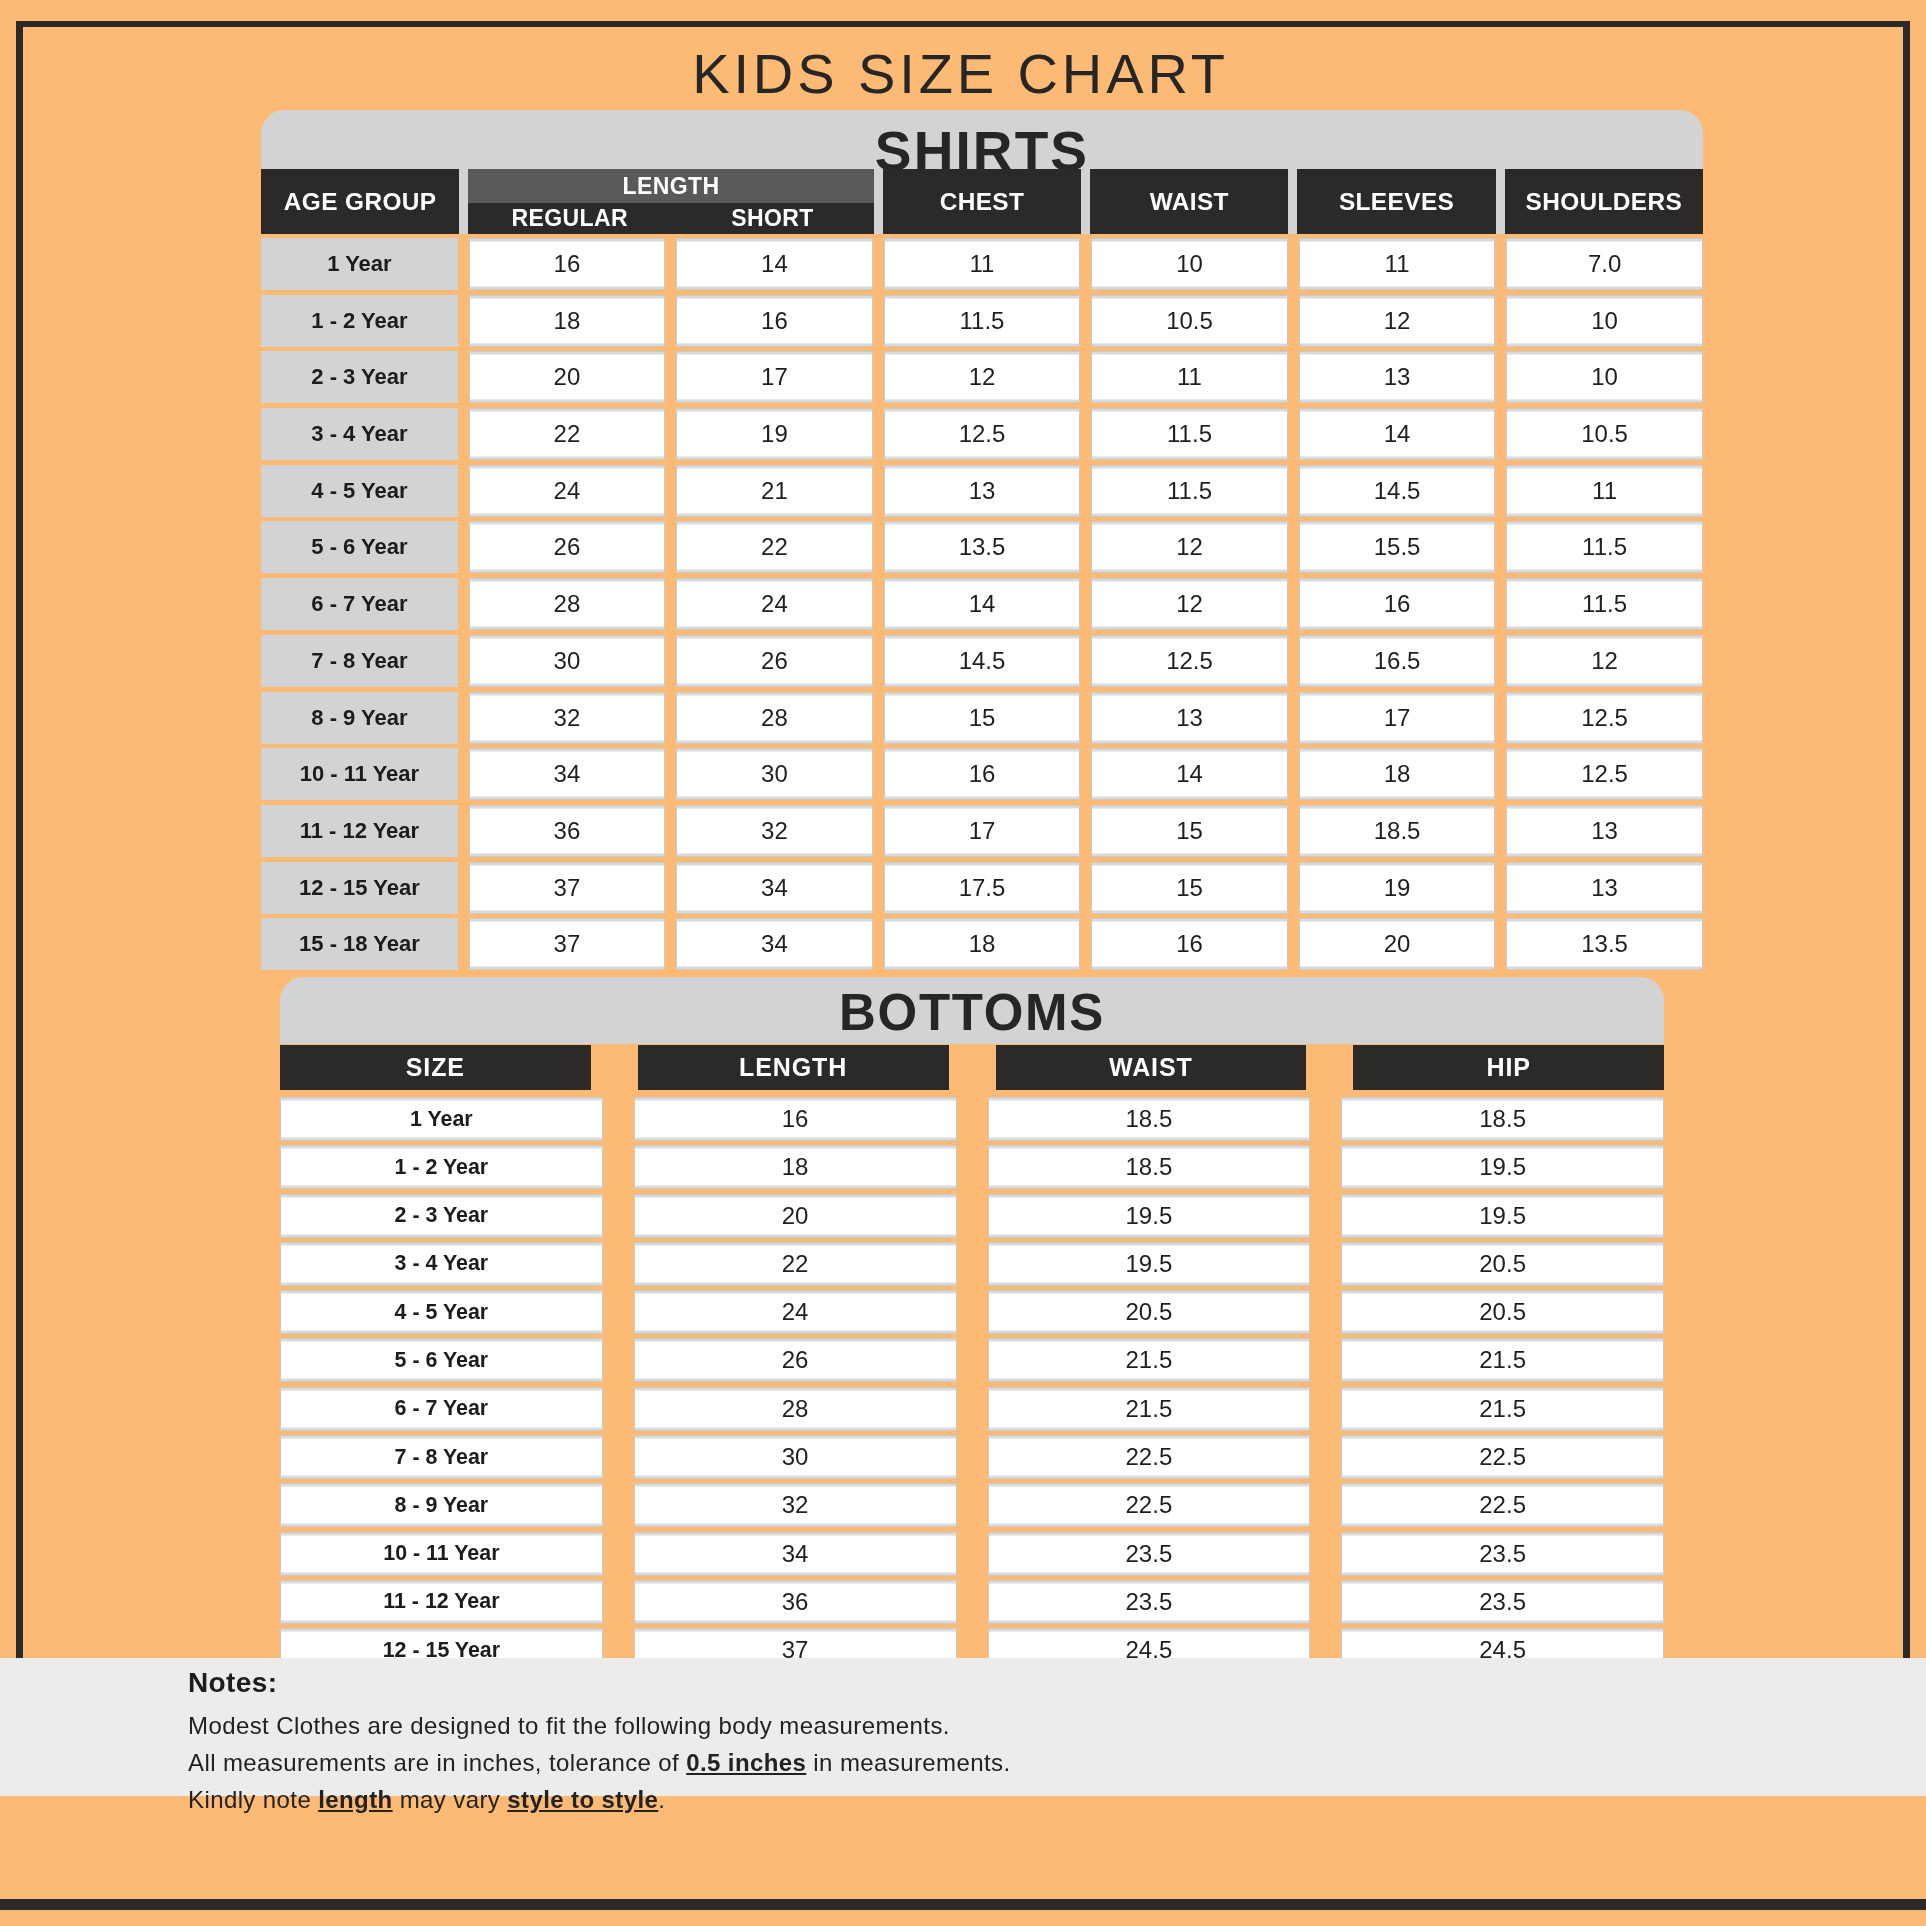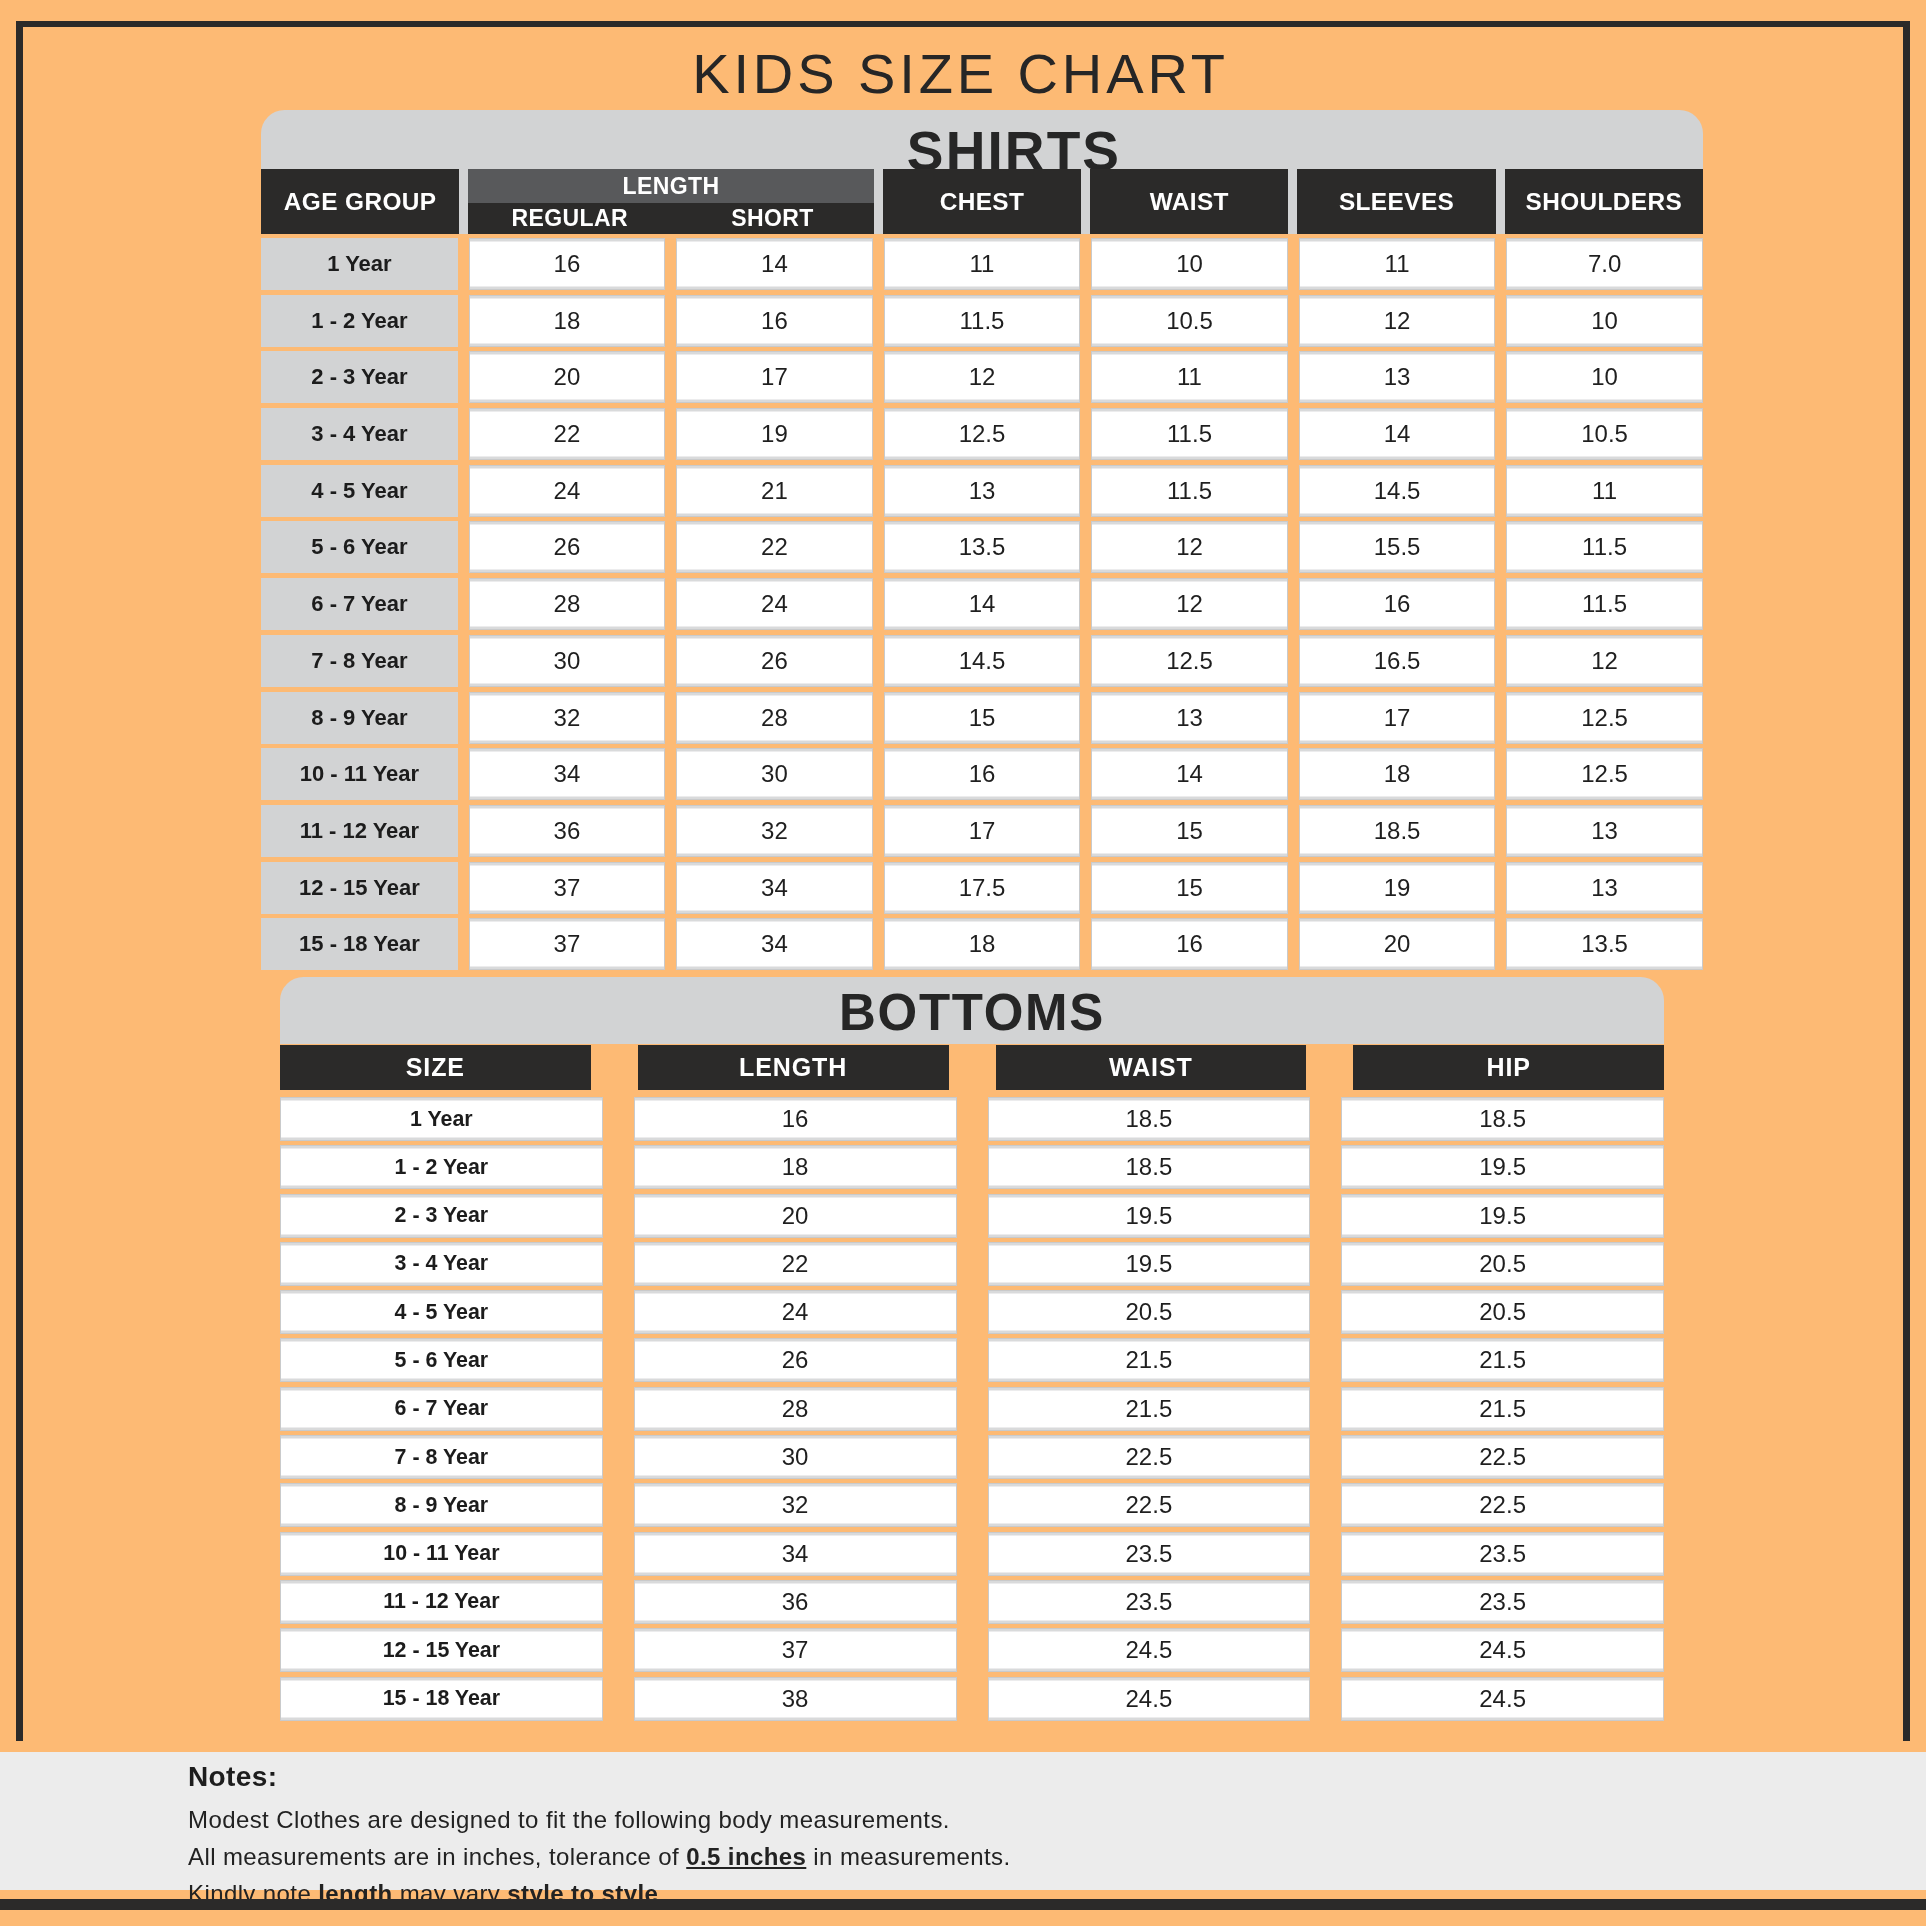--- a/index.html
+++ b/index.html
@@ -14,21 +14,21 @@
 
   
   .page-title{position:absolute;left:0;top:46px;width:1921px;height:56px;line-height:56px;
     text-align:center;font-size:56px;letter-spacing:3.9px;color:#262626;font-weight:400;}
 
   
   .band{position:absolute;background:#d2d3d4;border-radius:23.5px 23.5px 0 0;}
   .band-shirts{left:261px;top:110px;width:1442px;height:124px;}
   .band-bottoms{left:280px;top:977px;width:1384px;height:67px;}
   .band-title{position:absolute;left:0;width:100%;text-align:center;font-weight:bold;color:#262626;}
-  .shirts-title{top:9.4px;font-size:55px;letter-spacing:2.1px;padding-left:32px;}
+  .shirts-title{top:9.4px;font-size:55px;letter-spacing:2.1px;}
   .bottoms-title{top:6px;font-size:51px;letter-spacing:1.7px;}
 
   
   .shirts-header{position:absolute;left:261px;top:169px;width:1442px;height:65px;
     display:grid;grid-template-columns:repeat(7,1fr);column-gap:9px;}
   .hcell{background:#2b2a29;color:#fff;font-weight:bold;display:flex;align-items:center;justify-content:center;
     font-size:24.4px;letter-spacing:0.4px;white-space:nowrap;}
   .len-wrap{grid-column:2 / span 2;display:flex;flex-direction:column;}
   .len-top{height:34px;background:#58595b;color:#fff;font-weight:bold;font-size:23px;letter-spacing:0.4px;
     display:flex;align-items:center;justify-content:center;}
@@ -48,21 +48,21 @@
   .srow{display:grid;grid-template-columns:repeat(7,1fr);column-gap:10.7px;height:52px;margin-bottom:4.7px;}
   .brow{display:grid;grid-template-columns:repeat(4,1fr);column-gap:31px;height:44px;margin-bottom:4.3px;}
   .rowlbl{background:#d2d3d4;color:#1c1c1c;font-weight:bold;font-size:22px;
     display:flex;align-items:center;justify-content:center;white-space:nowrap;}
   .dcell{background:#fff;border:1.3px solid #c9cacb;box-sizing:border-box;
     box-shadow:inset 0 4.7px 0 -2.1px #d9dadb, inset 0 -4.7px 0 -2.1px #d9dadb;
     color:#1f1f1f;font-size:24px;display:flex;align-items:center;justify-content:center;}
   .dlbl{font-weight:bold;font-size:21.4px;color:#1c1c1c;}
 
   
-  .notes-band{position:absolute;left:0;top:1752px;width:1926px;height:138px;background:#ececec;}
+  .notes-band{position:absolute;left:0;top:1658px;width:1926px;height:138px;background:#ececec;}
   .notes-text{position:absolute;left:188px;top:9.4px;}
   .notes-heading{font-size:28px;font-weight:bold;color:#1d1d1d;margin:0 0 13px 0;letter-spacing:0.4px;}
   .notes-line{font-size:24px;color:#222;margin:0 0 8.6px 0;letter-spacing:0.4px;line-height:28px;}
   .notes-line b{font-weight:bold;text-decoration:underline;}
 </style>
 </head>
 <body>
 
 <div class="canvas">
 

